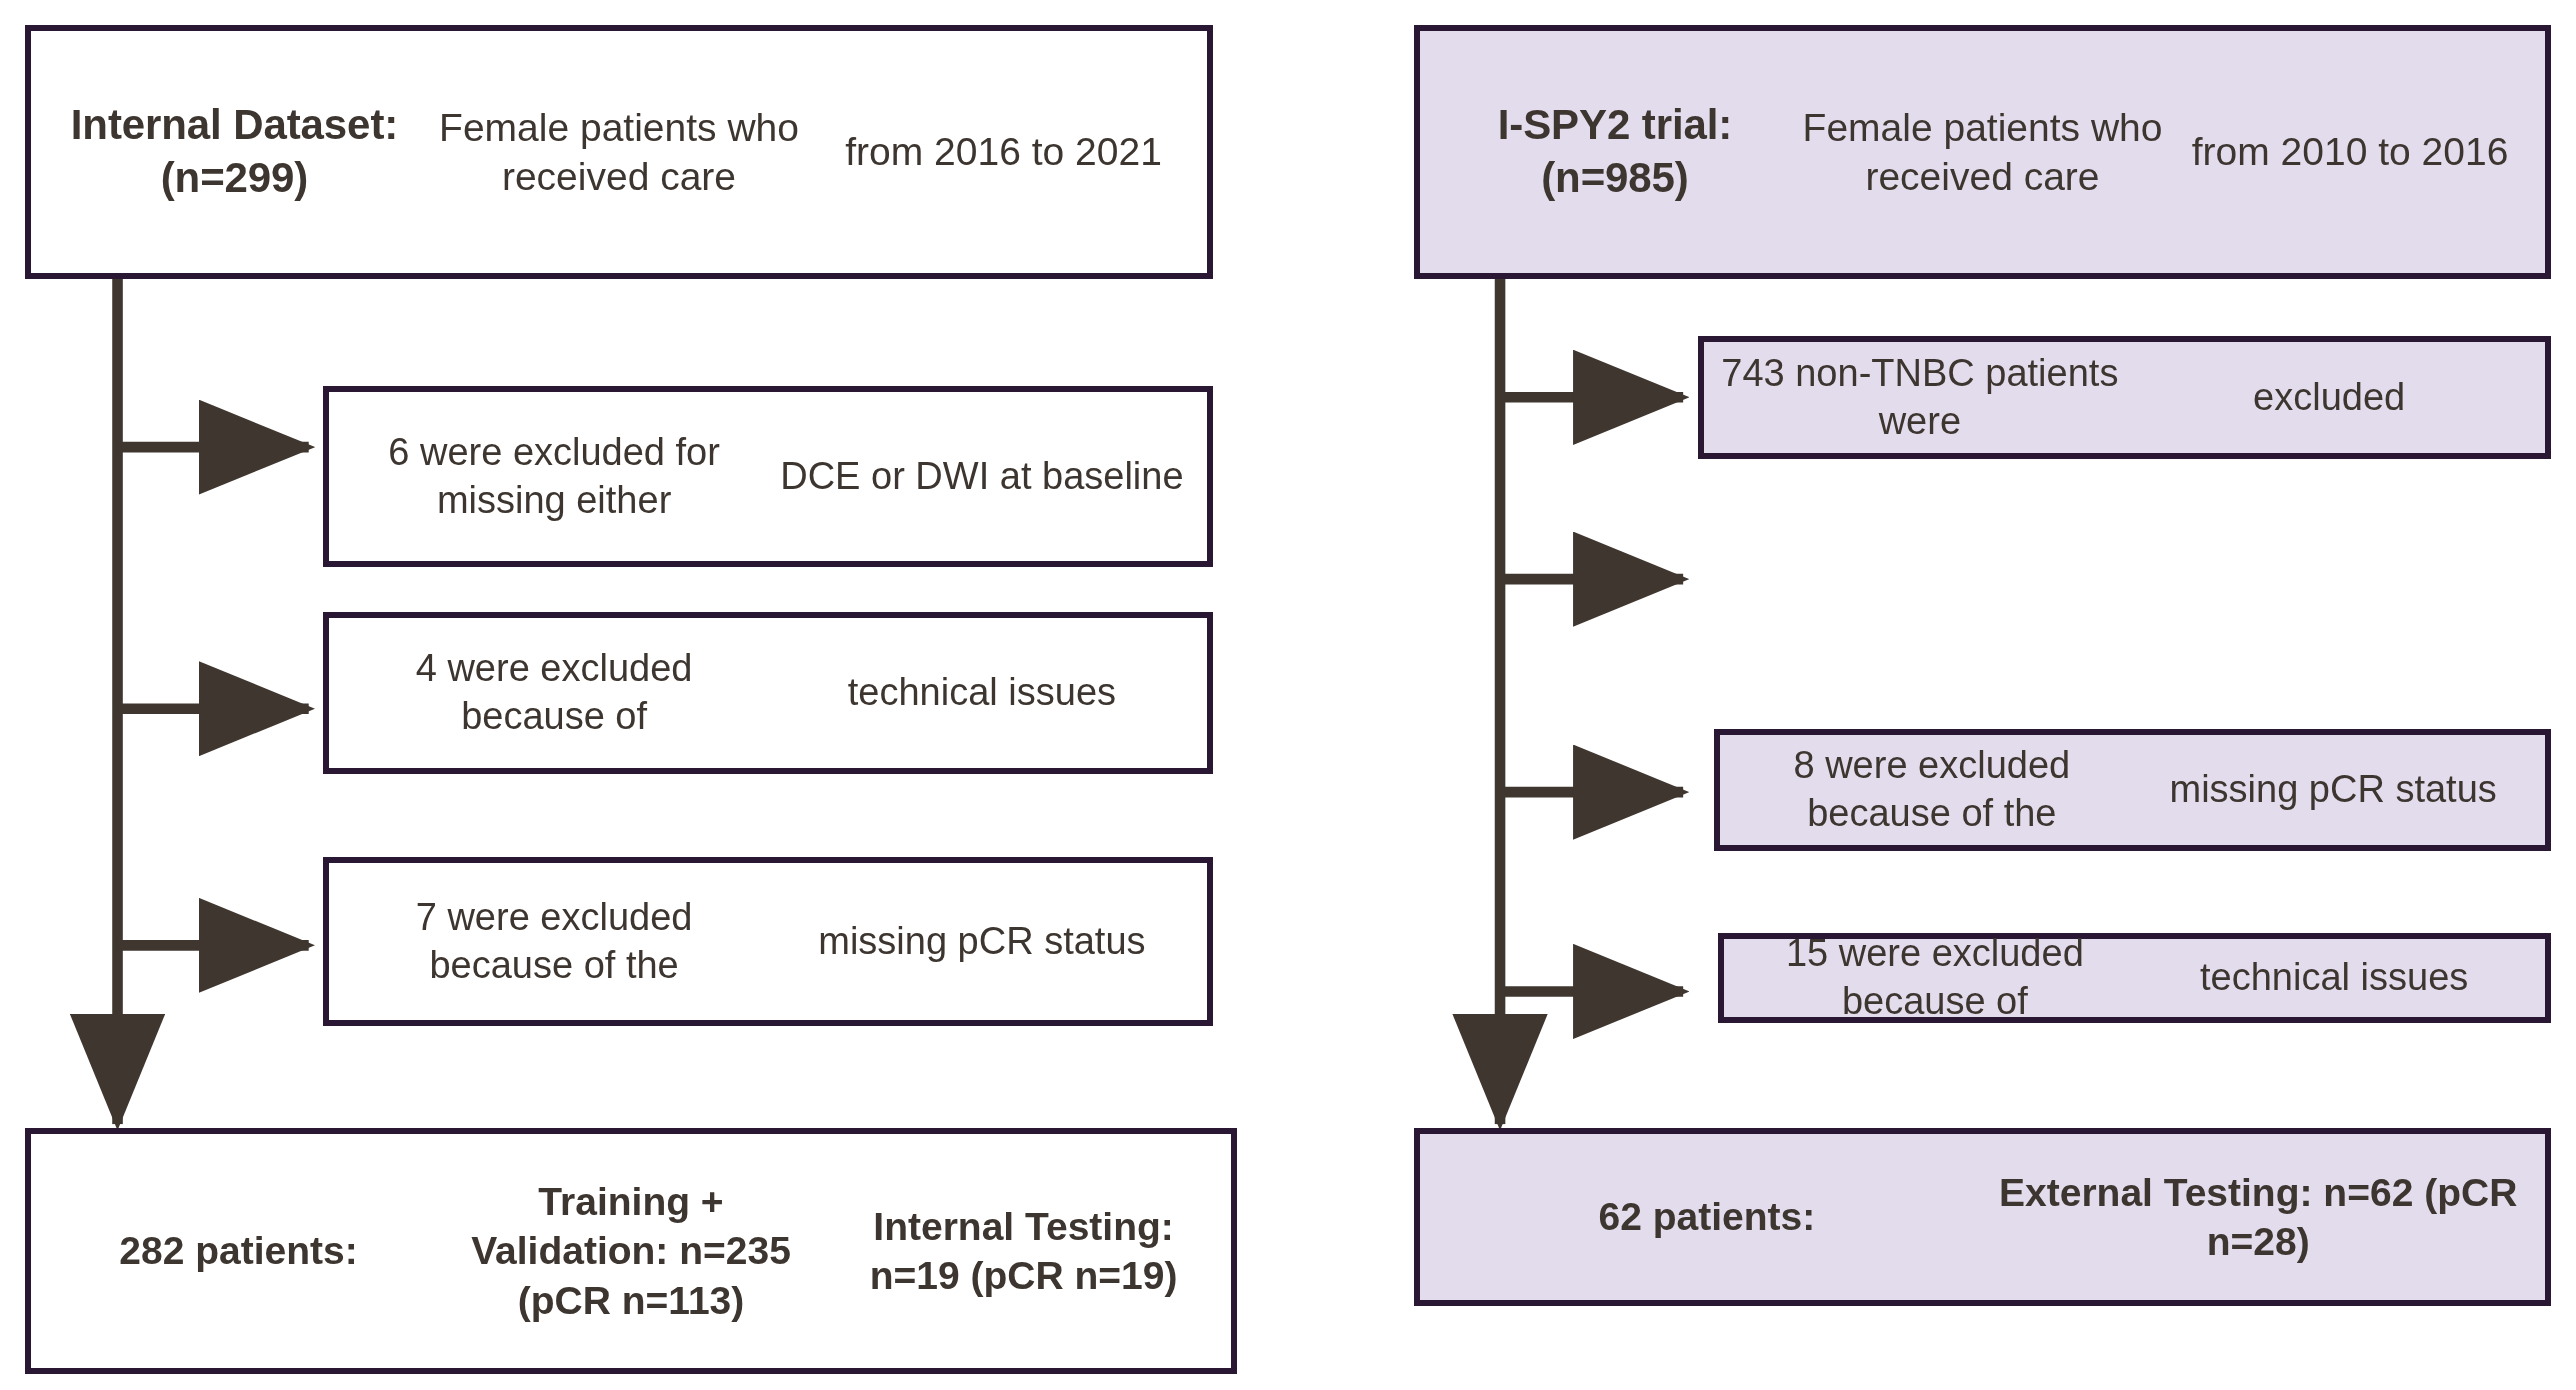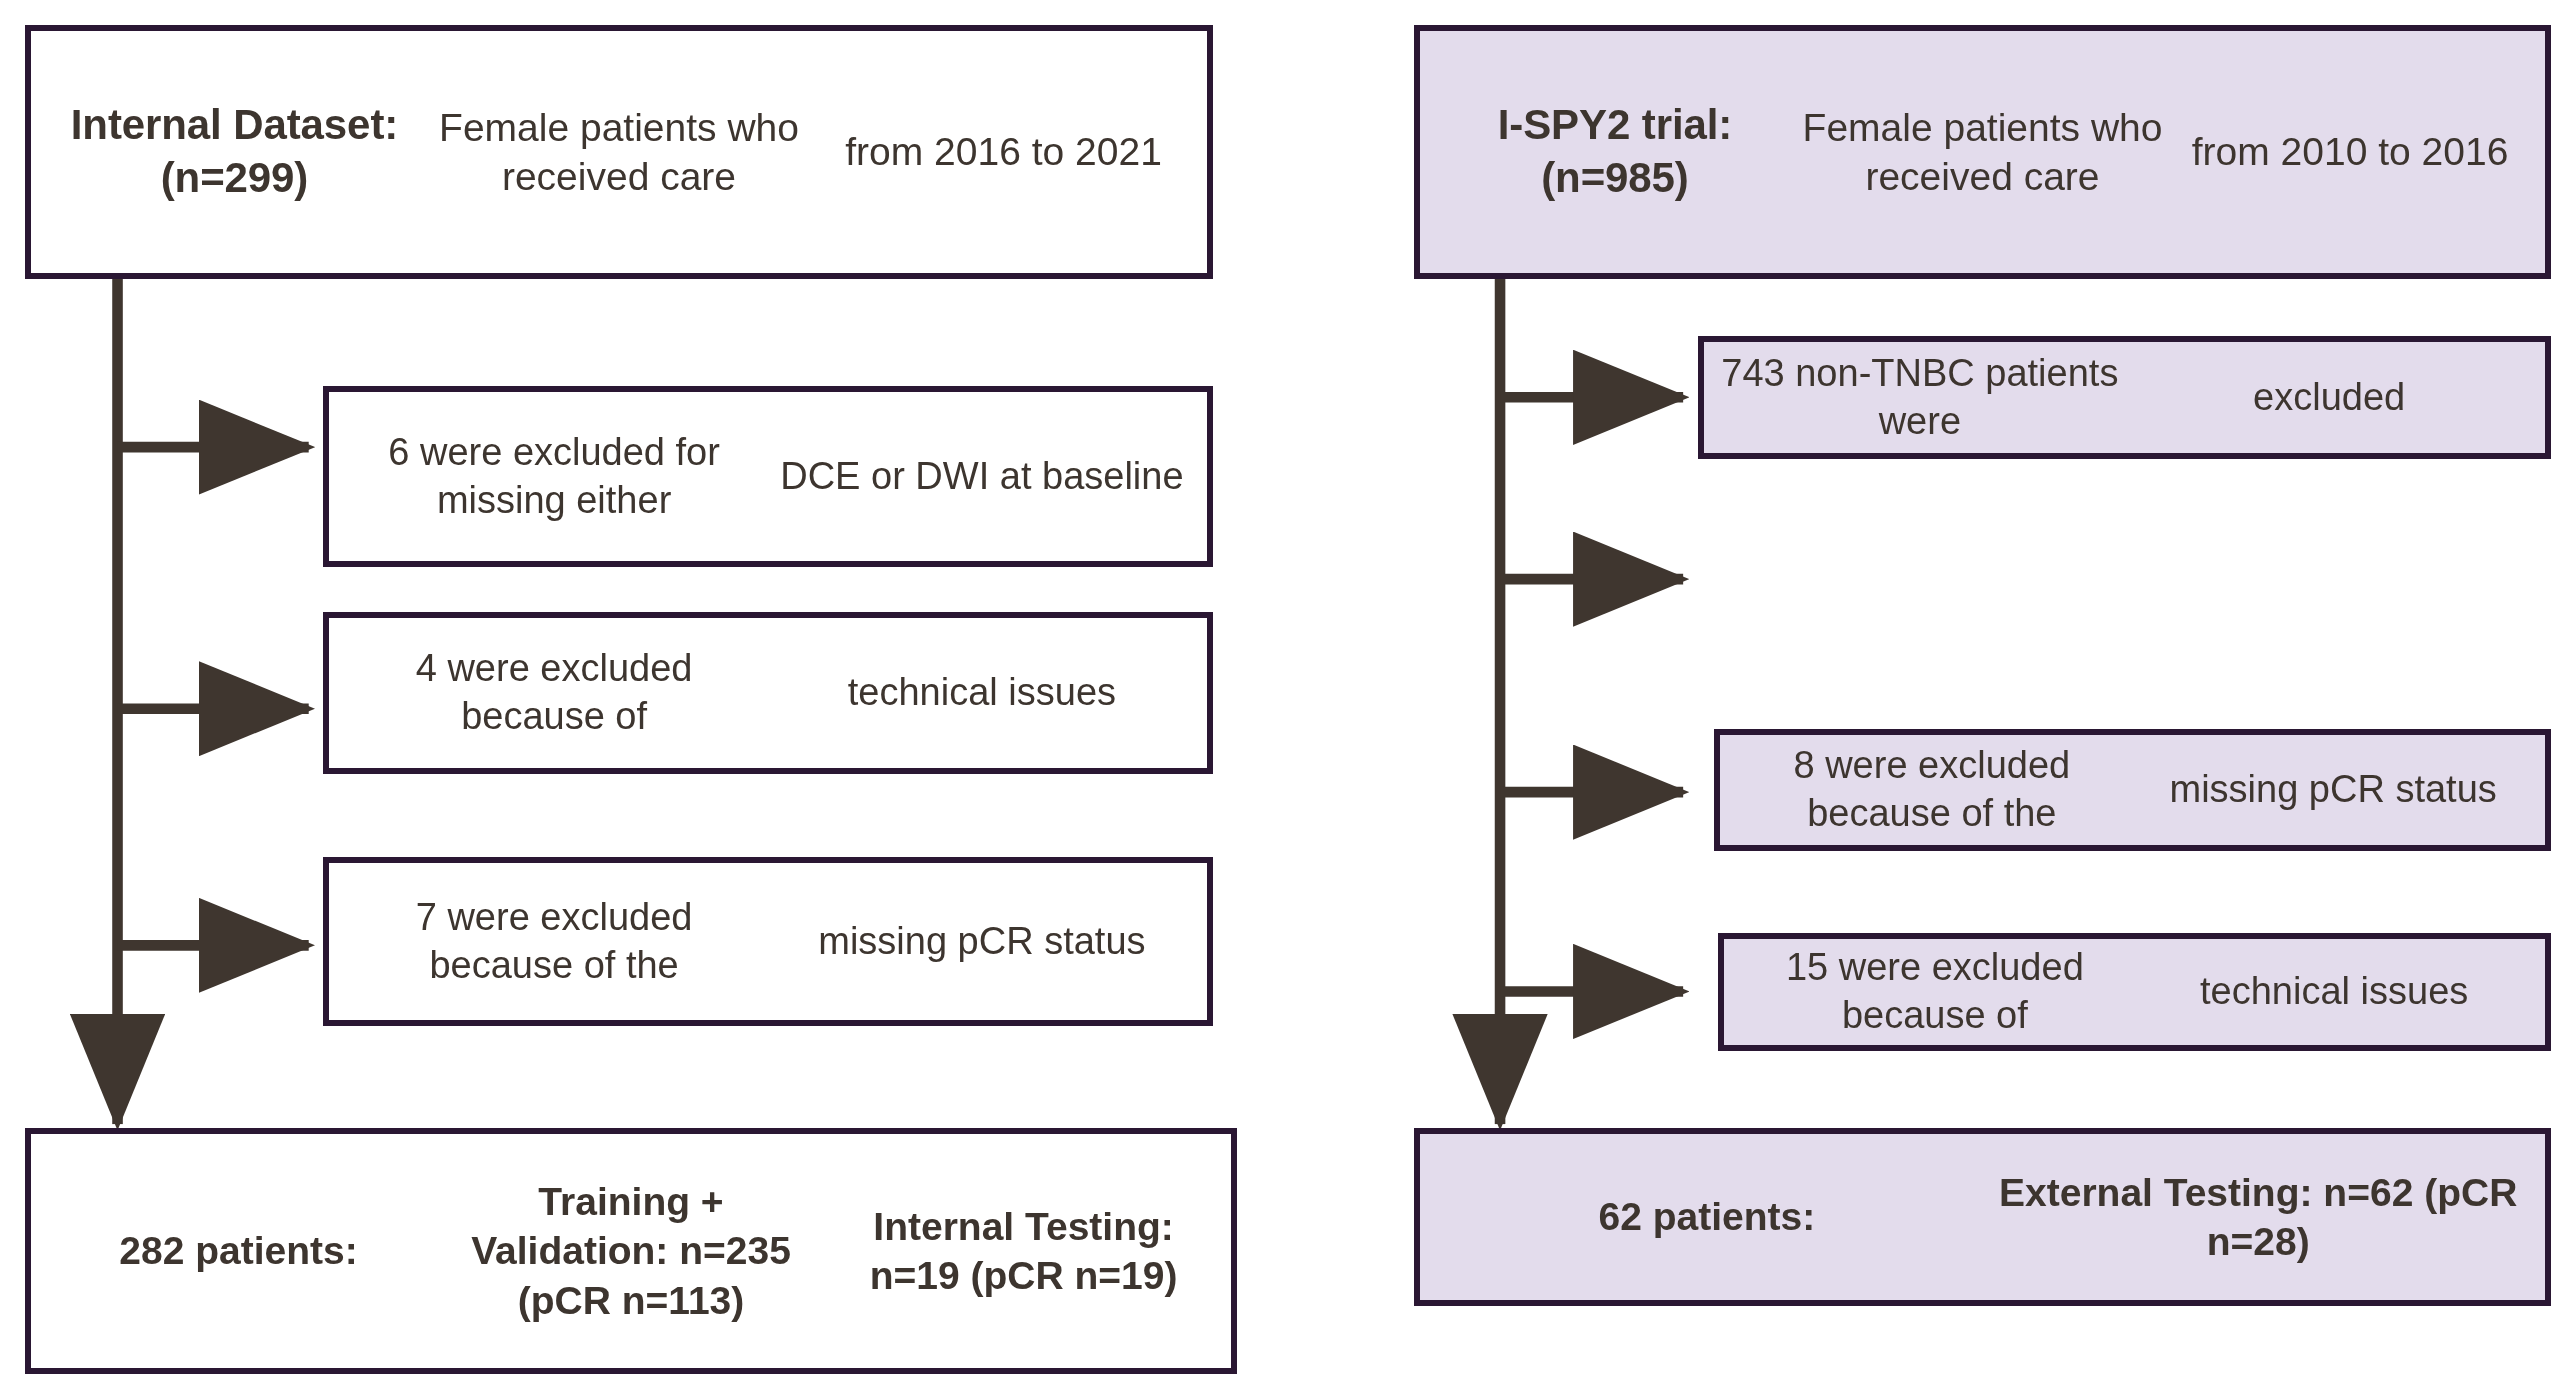--- a/index.html
+++ b/index.html
@@ -121,21 +121,21 @@
     <span class="ln">743 non-TNBC patients were</span>
     <span class="ln">excluded</span>
   </div>
 
 
   <div class="node lav exc" style="left:1714px; top:729px; width:837px; height:122px;">
     <span class="ln">8 were excluded because of the</span>
     <span class="ln">missing pCR status</span>
   </div>
 
-  <div class="node lav exc" style="left:1718px; top:933px; width:833px; height:118px;">
+  <div class="node lav exc" style="left:1718px; top:933px; width:833px; height:90px;">
     <span class="ln">15 were excluded because of</span>
     <span class="ln">technical issues</span>
   </div>
 
   <div class="node lav res" style="left:1414px; top:1128px; width:1137px; height:178px;">
     <span class="ln">62 patients:</span>
     <span class="spacer"></span>
     <span class="ln">External Testing: n=62 (pCR n=28)</span>
   </div>
 

